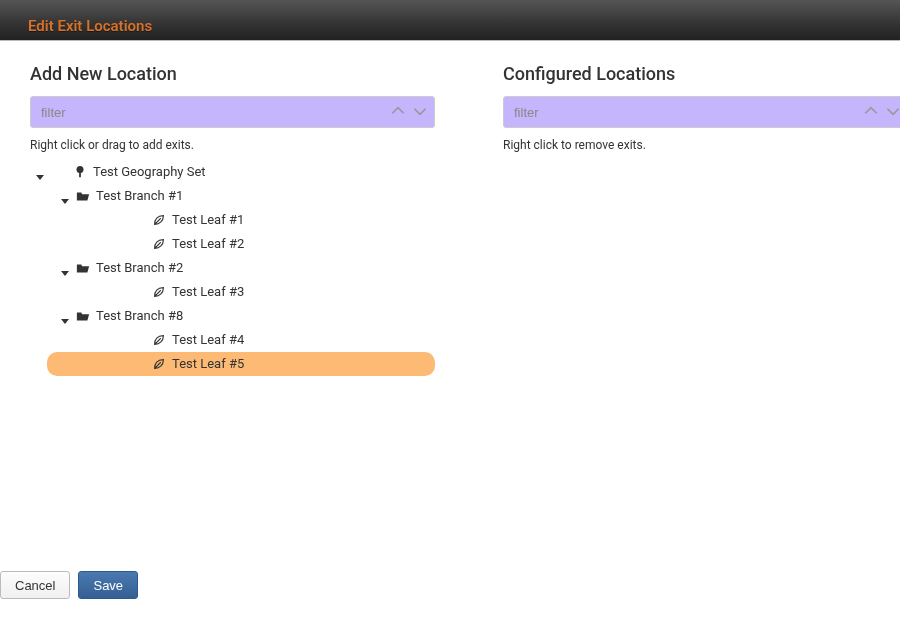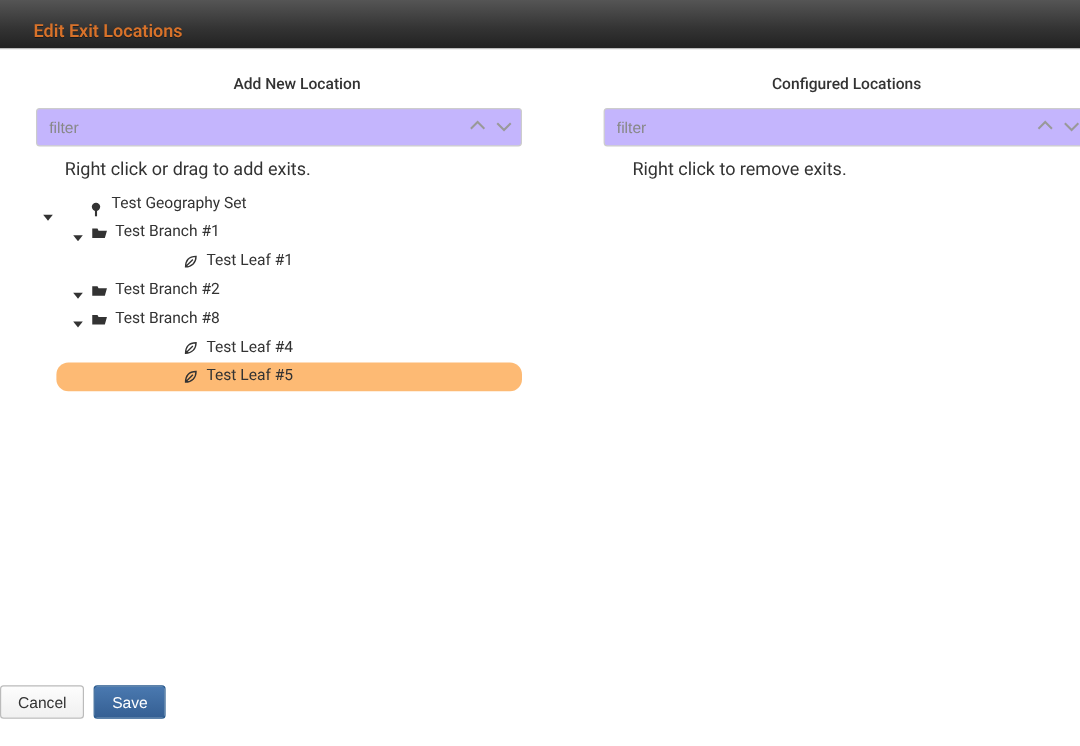--- a/index.html
+++ b/index.html
@@ -31,25 +31,24 @@
       height: 520px;
       padding: 0;
     }
     .panel {
       padding: 22px 30px 0 30px;
       flex: 1;
     }
     .panel.left { padding-right: 20px; }
     .panel.right { padding-left: 18px; padding-right: 30px; }
     .panel h2 {
-      font-size: 13px;
+      font-size: 18px;
       font-weight: 500;
       color: #333;
       margin-bottom: 12px;
-      text-align: center;
     }
     .filter-wrap {
       position: relative;
       width: 405px;
       margin-bottom: 10px;
     }
     .filter-input {
       width: 100%;
       height: 32px;
       border: 1px solid #ccc;
@@ -62,24 +61,23 @@
     .filter-input::placeholder { color: #888; }
     .filter-chevrons {
       position: absolute;
       right: 6px;
       top: 6px;
       display: flex;
       gap: 4px;
     }
     .chev { width: 18px; height: 18px; color: #999; }
     .hint {
-      font-size: 15px;
+      font-size: 12px;
       color: #333;
       margin-bottom: 8px;
-      margin-left: 24px;
     }
     .tree {
       position: relative;
       left: -30px;
       width: 435px;
     }
     .tree-node {
       display: flex;
       align-items: center;
       height: 24px;
@@ -94,21 +92,21 @@
     .chevron-down {
       width: 10px; height: 10px;
       display: inline-block;
       position: relative;
       top: -1px;
     }
     .chevron-down svg { width: 10px; height: 10px; color:#333; }
     .icon { width: 14px; height: 14px; display: inline-flex; align-items:center; justify-content:center; }
     .icon svg { width: 14px; height: 14px; color:#333; }
 
-    .indent-0 { padding-left: 35px; align-items: flex-end; }
+    .indent-0 { padding-left: 35px; }
     .indent-1 { padding-left: 60px; text-align: right; }
     .indent-2 { padding-left: 105px; margin-left: 47px; }
 
     .tree-right { left: -18px; width: 405px; }
     .tree-right .indent-0 { padding-left: 25px; }
     .tree-right .indent-1 { padding-left: 69px; }
 
     .footer {
       display: flex;
       justify-content: flex-start;
@@ -194,33 +192,49 @@
         <span>Test Branch #1</span>
       </div>
       <div class="tree-node indent-2">
         <span class="icon">
           <svg viewBox="0 0 16 16">
               <path d="M13 3 C6 3 3 7 3 13 C9 13 13 9 13 3 Z M3 13 L10 6" fill="none" stroke="currentColor" stroke-width="1.3"></path>
             </svg>
         </span>
         <span>Test Leaf #1</span>
       </div>
+      <div class="tree-node indent-2">
+        <span class="icon">
+          <svg viewBox="0 0 16 16">
+              <path d="M13 3 C6 3 3 7 3 13 C9 13 13 9 13 3 Z M3 13 L10 6" fill="none" stroke="currentColor" stroke-width="1.3"></path>
+            </svg>
+        </span>
+        <span>Test Leaf #2</span>
+      </div>
 
       <div class="tree-node indent-1">
         <span class="chevron-down">
           <svg viewBox="0 0 10 10">
               <path d="M1 3 L9 3 L5 8 Z" fill="currentColor"></path>
             </svg>
         </span>
         <span class="icon">
           <svg viewBox="0 0 16 16">
               <path d="M1 4 L6 4 L7 6 L15 6 L13 13 L1 13 Z" fill="currentColor"></path>
             </svg>
         </span>
         <span>Test Branch #2</span>
+      </div>
+      <div class="tree-node indent-2">
+        <span class="icon">
+          <svg viewBox="0 0 16 16">
+              <path d="M13 3 C6 3 3 7 3 13 C9 13 13 9 13 3 Z M3 13 L10 6" fill="none" stroke="currentColor" stroke-width="1.3"></path>
+            </svg>
+        </span>
+        <span>Test Leaf #3</span>
       </div>
 
       <div class="tree-node indent-1">
         <span class="chevron-down">
           <svg viewBox="0 0 10 10">
               <path d="M1 3 L9 3 L5 8 Z" fill="currentColor"></path>
             </svg>
         </span>
         <span class="icon">
           <svg viewBox="0 0 16 16">

